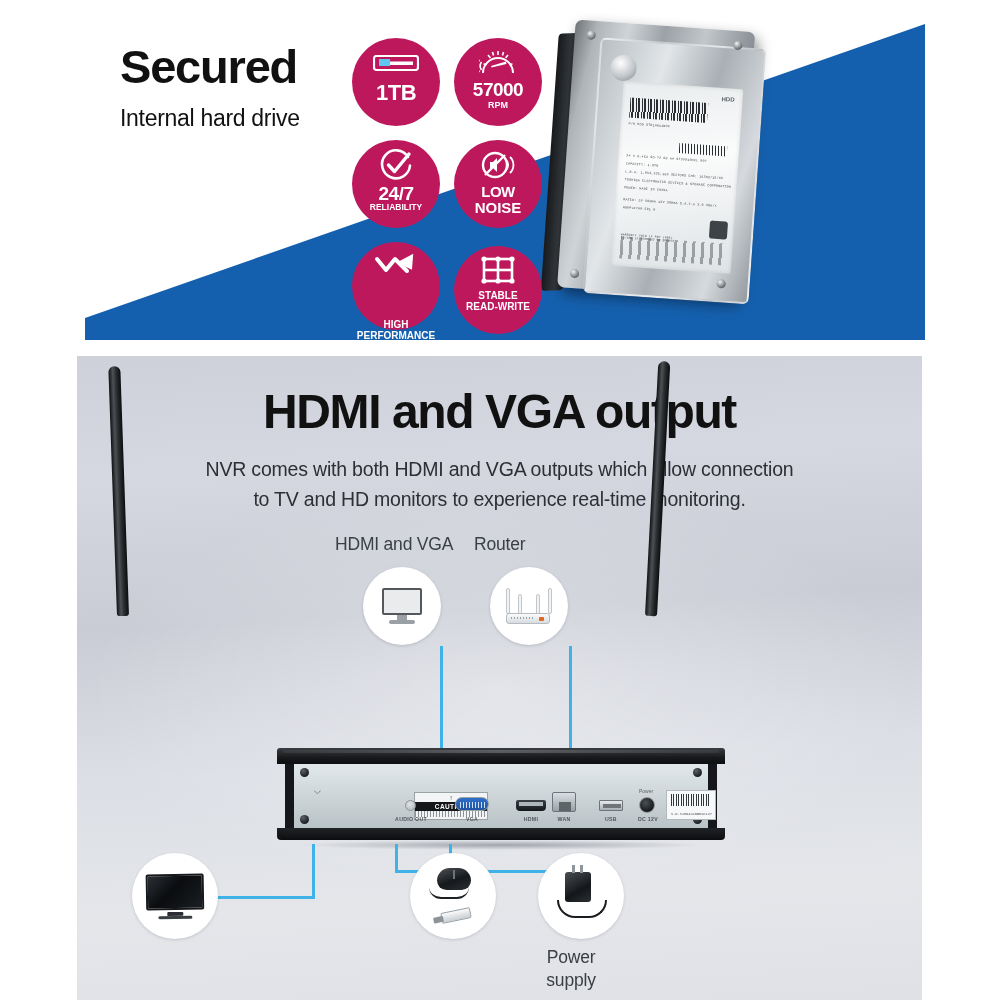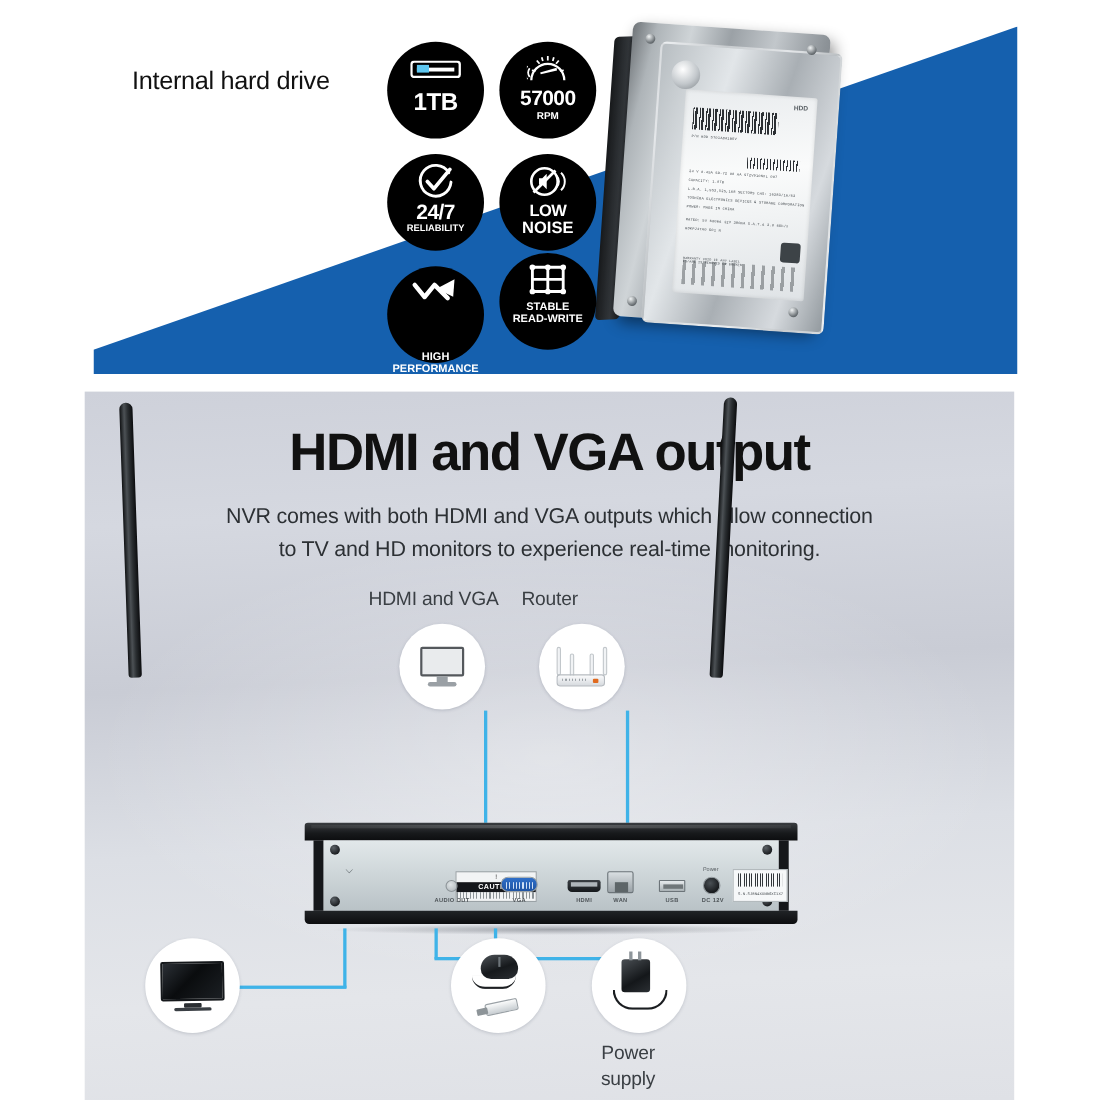--- a/index.html
+++ b/index.html
@@ -15,30 +15,30 @@
      clip-path:polygon(925px 24px, 925px 340px, 85px 340px, 85px 318px);}
 
   #storage-heading{position:absolute;left:120px;top:44px;width:260px;}
   #storage-heading .l1,#storage-heading .l2{
      font-size:47px;line-height:45px;font-weight:bold;color:#111111;letter-spacing:-1.2px;display:block;}
   #storage-heading .sub{display:block;margin-top:16px;font-size:23px;color:#111111;letter-spacing:-.3px;}
 
   
   #badge-grid{position:absolute;left:352px;top:38px;width:190px;height:290px;}
   .badge{position:absolute;width:88px;height:88px;border-radius:50%;
-     background:#000000;display:flex;flex-direction:column;align-items:center;justify-content:flex-start;
+     background:#be185d;display:flex;flex-direction:column;align-items:center;justify-content:flex-start;
      box-sizing:border-box;padding-top:8px;}
   .badge .bval{color:#ffffff;font-weight:bold;letter-spacing:-.5px;line-height:1;}
   .badge .bsub{color:#ffffff;font-weight:bold;line-height:1.05;text-align:center;}
   .b0{left:0px;  top:0px;}
   .b1{left:102px;top:0px;}
   .b2{left:0px;  top:102px;}
   .b3{left:102px;top:102px;}
   .b4{left:0px;  top:204px;gap:36px;}
-  .b5{left:102px;top:192px;}
+  .b5{left:102px;top:208px;}
   .badge-icon{height:34px;display:flex;align-items:center;justify-content:center;margin-bottom:2px;}
 
   
   #hard-drive{position:absolute;left:548px;top:18px;width:230px;height:290px;
      transform:rotate(4deg);}
   .hd-body{position:absolute;left:18px;top:8px;width:180px;height:268px;border-radius:7px;
      background:linear-gradient(100deg,#6f7478 0%,#aeb4b8 10%,#cfd4d7 24%,#9ba1a6 40%,#c2c7cb 58%,#8d9398 78%,#6a6f73 100%);
      box-shadow:4px 6px 14px rgba(0,0,0,.45);}
   .hd-side{position:absolute;left:2px;top:22px;width:22px;height:258px;border-radius:4px;
      background:linear-gradient(90deg,#17191b,#34383c 60%,#1d1f22);transform:skewY(-6deg);}
@@ -183,20 +183,21 @@
      border-radius:0 0 24px 24px;}
 </style>
 </head>
 <body>
 
 <div id="panel-storage">
 
   <div class="blue-wedge"></div>
 
   <div id="storage-heading">
+    <span class="l1">Secured</span>
     <span class="sub">Internal hard drive</span>
   </div>
 
   <div id="hard-drive">
     <div class="hd-side"></div>
     <div class="hd-body">
       <div class="hd-rim"></div>
       <div class="hd-spindle"></div>
       <div class="hd-spindle2"></div>
       <div class="hd-screw" style="left:12px;top:10px;"></div>

